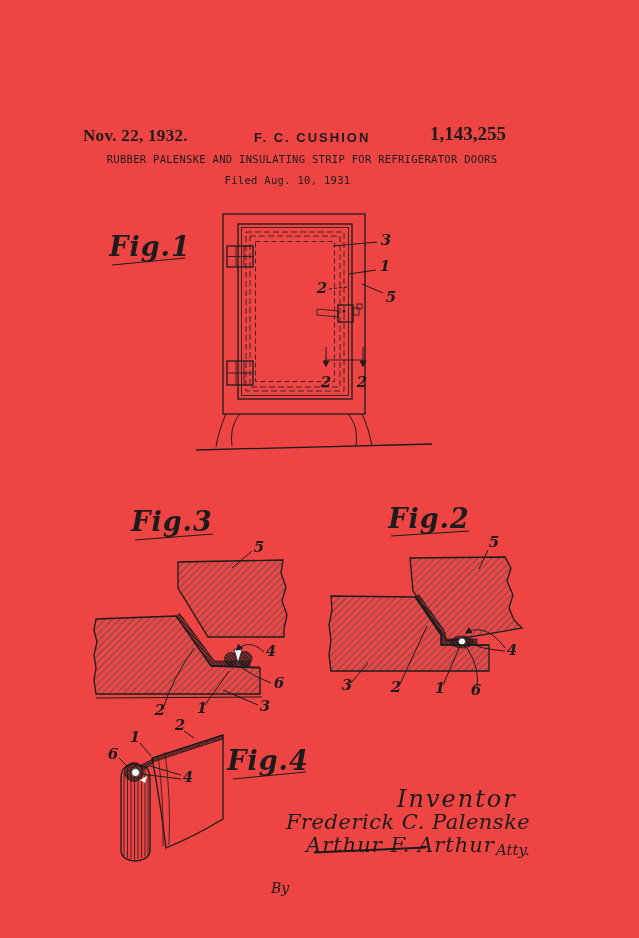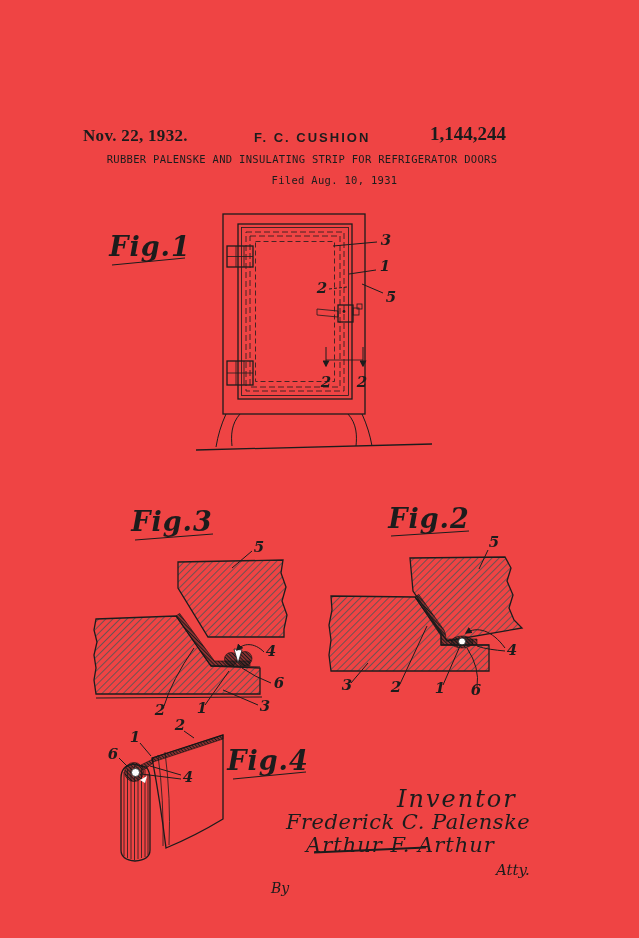--- a/index.html
+++ b/index.html
@@ -9,48 +9,48 @@
     font-family:"Liberation Serif", serif; color:#1c1c1c;
   }
   .abs { position:absolute; white-space:nowrap; }
   .hdr-date { left:83px; top:126px; font-size:17px; font-weight:bold; letter-spacing:0.3px; }
   .hdr-name { left:254px; top:130px; font-family:"Liberation Sans",sans-serif;
               font-size:13px; font-weight:bold; letter-spacing:2px; }
   .hdr-num  { left:430px; top:123px; font-size:19px; font-weight:bold; }
   .hdr-title { left:0; top:153px; width:604px; text-align:center;
                font-family:"DejaVu Sans Mono",monospace; font-size:10.5px; letter-spacing:0.3px; }
   .hdr-filed { left:0; top:174px; width:575px; text-align:center;
-               font-family:"DejaVu Sans Mono",monospace; font-size:10.5px; letter-spacing:0.3px;padding-left:47px; }
+               font-family:"DejaVu Sans Mono",monospace; font-size:10.5px; letter-spacing:0.3px; }
   .script { font-family:"DejaVu Serif",serif; font-style:italic; }
   .sig-inventor { left:397px; top:785px; font-size:24px; letter-spacing:2px; }
   .sig-name     { left:286px; top:810px; font-size:21px; letter-spacing:0.5px; }
   .sig-by       { left:271px; top:880px; font-size:14px; }
   .sig-atty-name{ left:306px; top:833px; font-size:21px; letter-spacing:1px; }
-  .sig-atty     { left:496px; top:841px; font-size:15px;margin-top:20px; }
+  .sig-atty     { left:496px; top:841px; font-size:15px; }
   .sig-strike   { left:314px; top:849px; width:112px; height:2px; background:#1c1c1c;
                   transform:rotate(-2.5deg); }
   svg { position:absolute; left:0; top:0; }
   .ol  { fill:none; stroke:#1c1c1c; stroke-width:1.3; }
   .thin{ fill:none; stroke:#1c1c1c; stroke-width:0.8; }
   .ld  { fill:none; stroke:#1c1c1c; stroke-width:1; }
   .hat { fill:url(#hatch); stroke:#1c1c1c; stroke-width:1.3; }
   .dns { fill:url(#dhatch); stroke:#111; stroke-width:0.6; }
   .ref { font-family:"DejaVu Serif",serif; font-style:italic; font-weight:600;
          font-size:15px; fill:#1c1c1c; text-anchor:middle; }
   .figcap { font-family:"DejaVu Serif",serif; font-style:italic; font-weight:600;
             font-size:27px; fill:#1c1c1c; letter-spacing:1px; text-anchor:middle; }
 </style>
 </head>
 <body>
 
 <div class="page">
 
   <div class="abs hdr-date">Nov. 22, 1932.</div>
   <div class="abs hdr-name">F. C. CUSHION</div>
-  <div class="abs hdr-num">1,144,244</div>
+  <div class="abs hdr-num">1,143,255</div>
   <div class="abs hdr-title">RUBBER PALENSKE AND INSULATING STRIP FOR REFRIGERATOR DOORS</div>
   <div class="abs hdr-filed">Filed Aug. 10, 1931</div>
 
   <svg width="639" height="938" viewBox="0 0 639 938">
     <defs>
       <pattern id="hatch" width="5" height="5" patternUnits="userSpaceOnUse" patternTransform="rotate(45)">
         <line x1="2.5" y1="-1" x2="2.5" y2="6" stroke="#555" stroke-width="0.85"></line>
       </pattern>
       <pattern id="dhatch" width="2.6" height="2.6" patternUnits="userSpaceOnUse" patternTransform="rotate(-45)">
         <line x1="1.3" y1="-1" x2="1.3" y2="4" stroke="#1a1a1a" stroke-width="1.7"></line>

